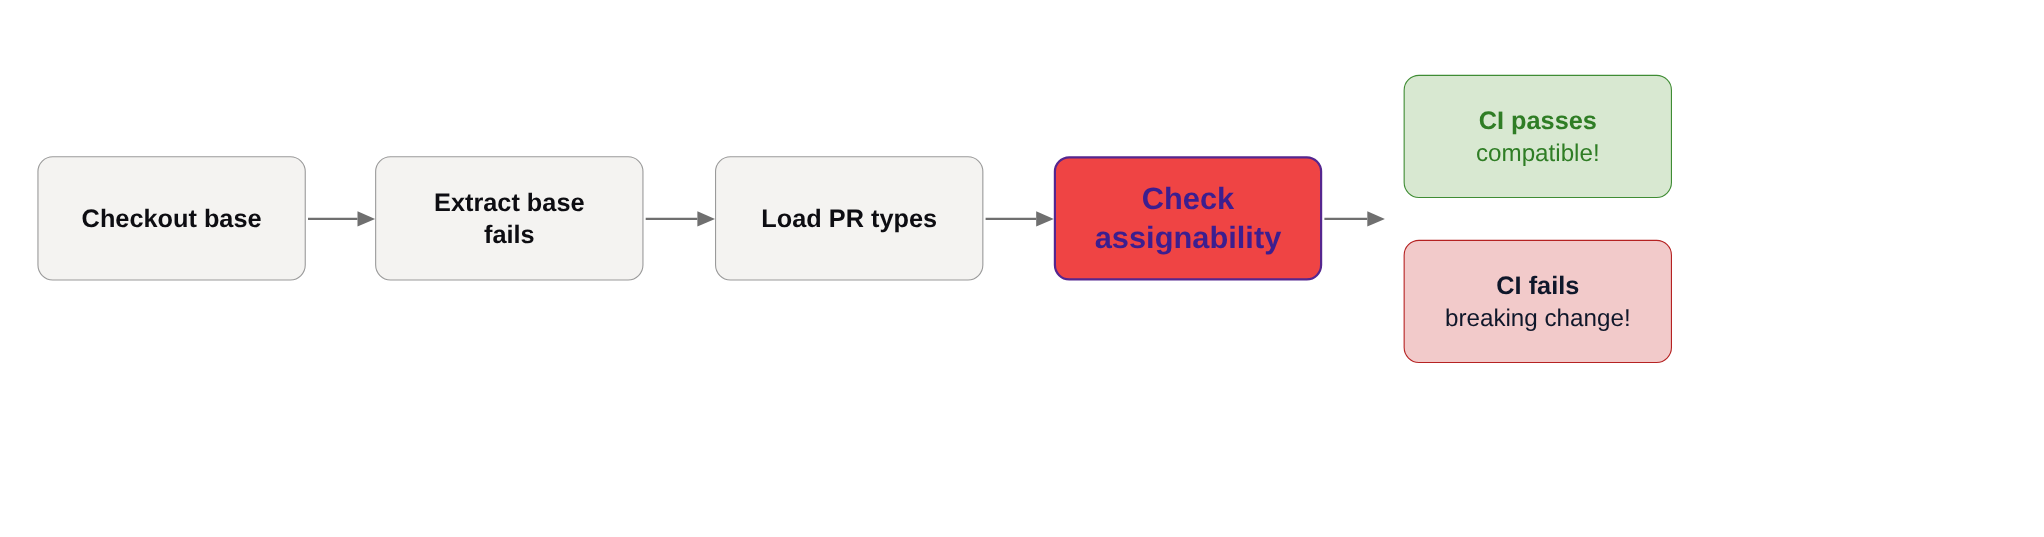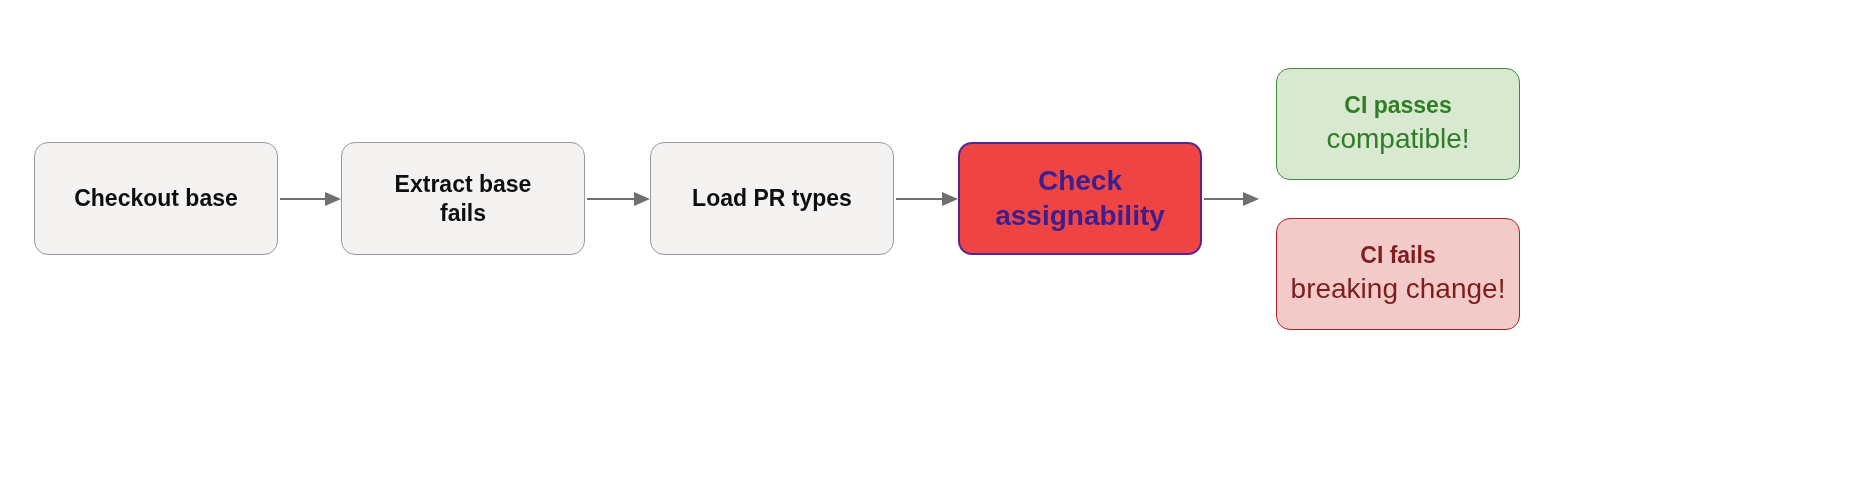--- a/index.html
+++ b/index.html
@@ -57,34 +57,34 @@
   .node.outcome {
     padding: 0 10px;
     align-items: center;
   }
   .node.outcome .headline {
     font-size: 23px;
     font-weight: bold;
     display: block;
   }
   .node.outcome .detail {
-    font-size: 28px;
+    font-size: 22px;
     font-weight: normal;
     display: block;
     margin-top: 3px;
   }
   .node.pass {
     background: #d8e8d1;
     border: 1.8px solid #3f8c34;
     color: #2f7d25;
   }
   .node.fail {
     background: #f2caca;
     border: 1.8px solid #b52222;
-    color: #7f1d1d;
+    color: #0f172a;
   }
   svg.links {
     position: absolute;
     left: 0;
     top: 0;
     width: 1858px;
     height: 488px;
     pointer-events: none;
   }
   .link-line {

